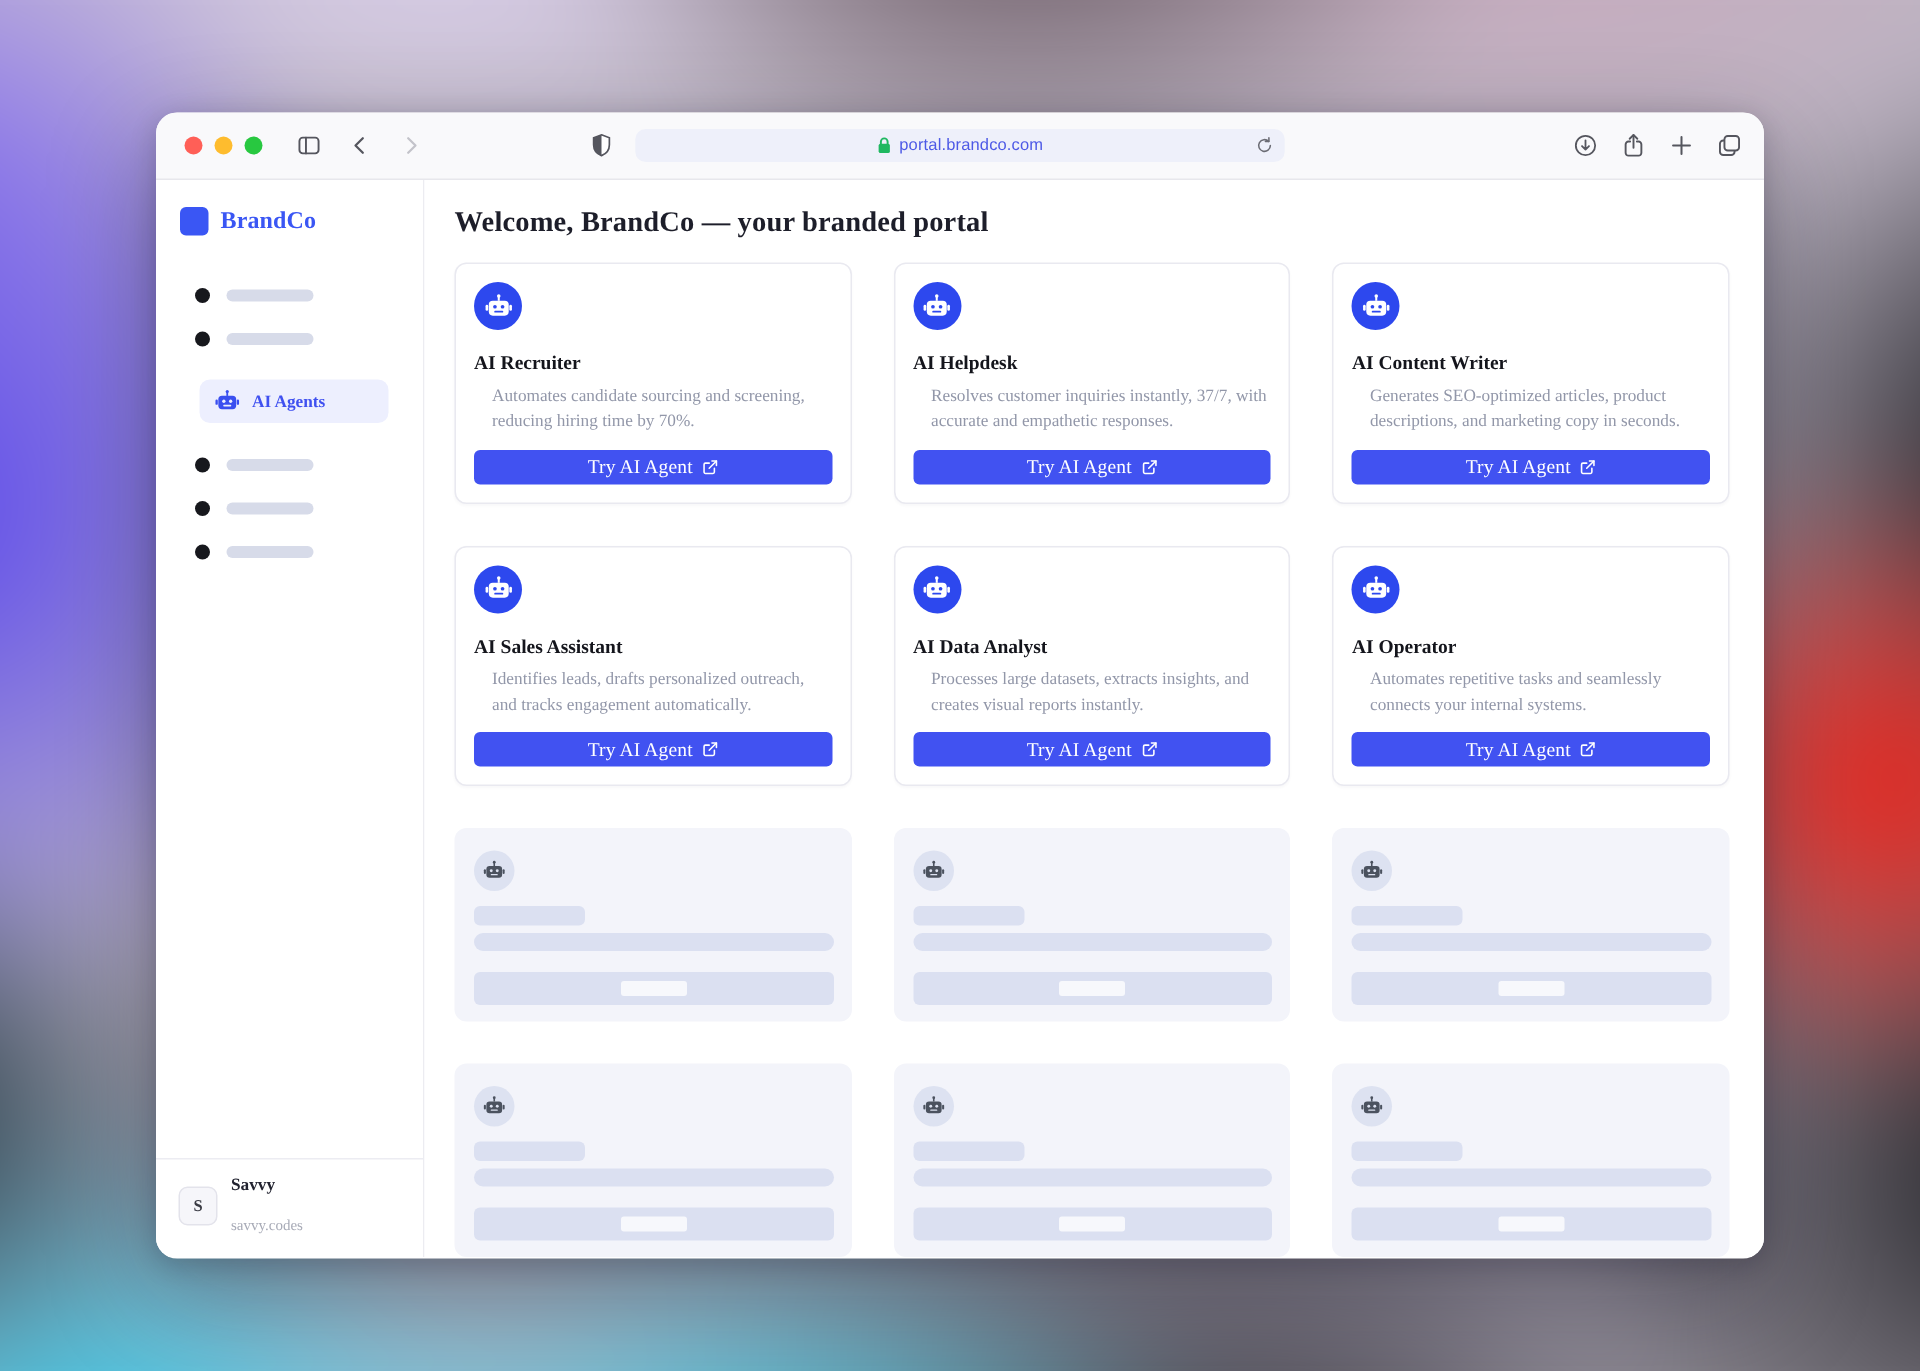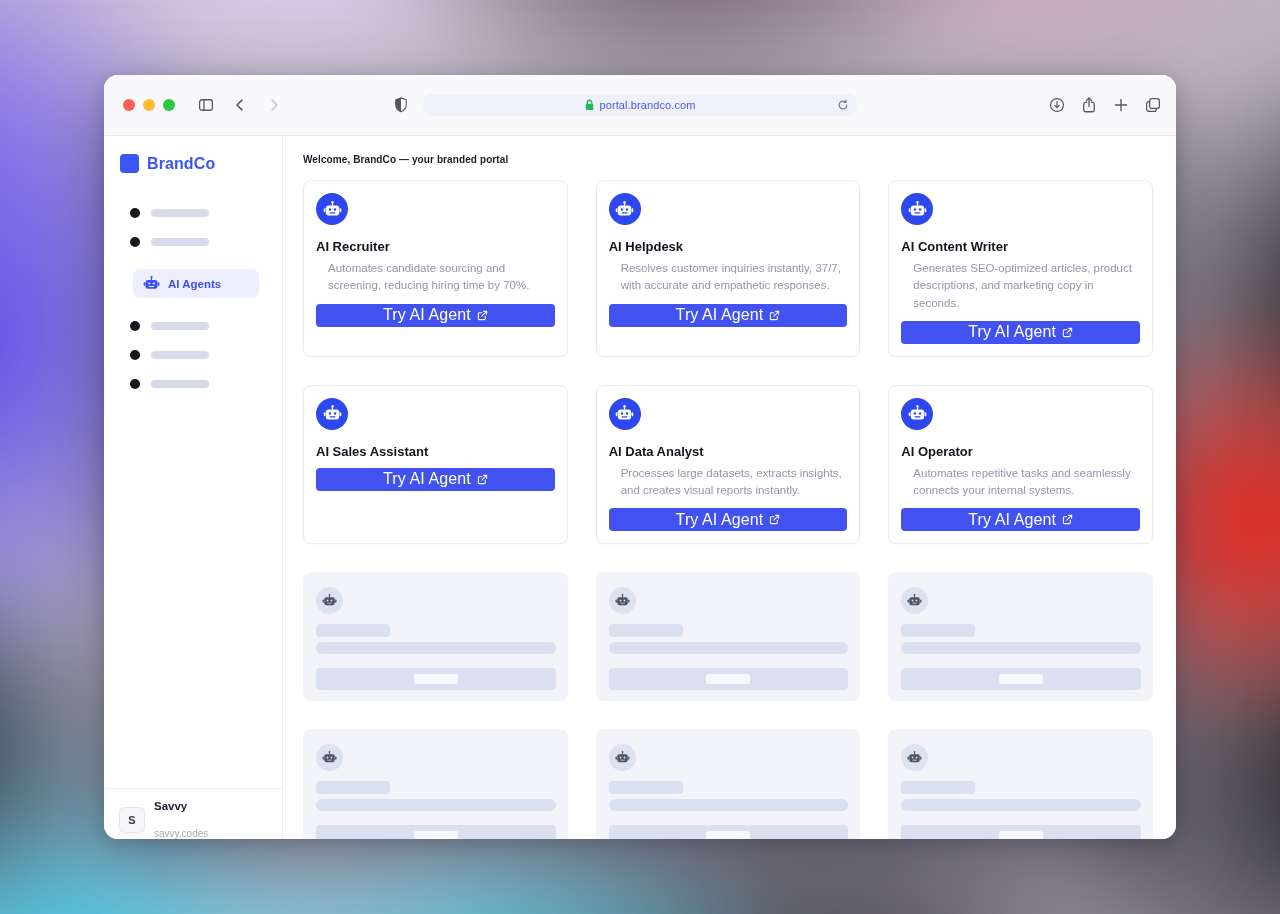--- a/index.html
+++ b/index.html
@@ -23,40 +23,40 @@
       radial-gradient(540px 380px at 77% 0%, #c7a6ba 0%, rgba(199,166,186,0) 62%),
       radial-gradient(460px 340px at 27% 0%, #ddd1f1 0%, rgba(221,209,241,0) 60%),
       linear-gradient(140deg, #cac2d0 0%, #b4adbc 100%);
   }
 
   
   .window { position:absolute; left:104px; top:75px; width:1072px; height:764px;
     background:#fff; border-radius:14px; overflow:hidden;
     box-shadow:0 24px 70px rgba(10,10,25,.38), 0 4px 18px rgba(10,10,25,.18); }
 
-  .toolbar { position:relative; height:61px; background:#f9f9fb; border-bottom:1px solid #e7e7ec;
+  .toolbar { position:relative; height:45px; background:#f9f9fb; border-bottom:1px solid #e7e7ec;
     display:flex; align-items:center; padding:0 16px; }
   .traffic { display:flex; gap:8px; margin-left:3px; }
   .light { width:12px; height:12px; border-radius:50%; }
   .light.red { background:#ff5f57; } .light.yellow { background:#febc2e; } .light.green { background:#28c840; }
   .tb-icon { width:18px; height:18px; color:#55565e; flex:0 0 auto; }
   .tb-icon.dim { color:#c3c3ca; }
   .tb-icon svg { width:100%; height:100%; display:block; }
   .tb-left { display:flex; align-items:center; gap:16px; margin-left:22px; }
   .shield-wrap { position:absolute; left:288px; top:50%; transform:translateY(-50%); }
   .urlbar { position:absolute; left:50%; top:50%; transform:translate(-50%,-50%);
     width:433px; height:22px; background:#eef0fa; border-radius:7px;
     display:flex; align-items:center; justify-content:center; }
   .url-center { display:flex; align-items:center; gap:5px; }
   .lock-icon { width:10px; height:12px; display:block; }
   .url-text { font-size:11px; color:#4d59e6; letter-spacing:.1px; }
   .reload { position:absolute; right:7px; top:50%; transform:translateY(-50%); width:13px; height:13px; color:#6b6c74; }
   .tb-right { position:absolute; right:14px; top:50%; transform:translateY(-50%); display:flex; align-items:center; gap:14px; }
 
-  .body { display:flex; height:718px; }
+  .body { display:flex; height:718px;font-family:Liberation Serif, serif; }
 
   
   .sidebar { width:179px; background:#fff; border-right:1px solid #ececf1; display:flex; flex-direction:column; }
   .brand { display:flex; align-items:center; gap:8px; padding:18px 0 0 16px; }
   .brand-mark { width:19px; height:19px; border-radius:4px; background:#3a56f4; }
   .brand-name { font-size:16px; font-weight:700; color:#3a56f4; letter-spacing:.1px; }
   .nav { margin-top:25px; padding:0 10px 0 16px; display:flex; flex-direction:column; }
   .nav-item { height:29px; display:flex; align-items:center; }
   .nav-item.ph { padding-left:10px; gap:11px; }
   .ph-dot { width:10px; height:10px; border-radius:50%; background:#17181d; }
@@ -66,31 +66,31 @@
   .nav-robot svg { width:100%; height:100%; display:block; }
   .nav-label { font-size:11.5px; font-weight:600; color:#3f50f0; }
   .user { margin-top:auto; border-top:1px solid #ececf2; padding:11px 12px 15px 15px; display:flex; align-items:center; gap:9px; }
   .avatar { width:26px; height:26px; border-radius:6px; background:#f6f6fa; border:1px solid #e3e3eb;
     display:flex; align-items:center; justify-content:center; font-size:11px; font-weight:700; color:#3a3b44; }
   .user-name { font-size:11.5px; font-weight:700; color:#222330; line-height:1.2; }
   .user-sub { font-size:10px; color:#a7aab6; margin-top:14px; }
 
   
   .main { flex:1; background:#fff; padding:18px 23px 0 20px; overflow:hidden; }
-  .heading { font-size:10px; font-weight:700; color:#1d1e2a; letter-spacing:.1px; margin-bottom:15px; }
+  .heading { font-size:19px; font-weight:700; color:#1d1e2a; letter-spacing:.1px; margin-bottom:15px; }
   .grid { display:grid; grid-template-columns:repeat(3, 1fr); column-gap:19px; row-gap:18px;gap:28px; }
 
   .card { background:#fff; border:1px solid #e9e9f0; border-radius:8px; padding:12px; box-shadow:0 1px 2px rgba(20,25,60,.03); }
   .card-icon { width:32px; height:32px; border-radius:50%; background:#2d48ee; color:#fff; --eye:#2d48ee;
     display:flex; align-items:center; justify-content:center; }
   .card-icon svg { width:19px; height:19px; display:block; }
   .card-title { margin-top:14px; font-size:13px; font-weight:700; color:#14151c; }
   .card-desc { margin-top:6px; font-size:11.5px; line-height:1.5; color:#9297a9; min-height:34px;margin-left:12px; }
   .card-btn { margin-top:9px; width:100%; height:23px; border:none; border-radius:4px; background:#4152f1; color:#fff;
-    font-family:inherit; font-size:16px; font-weight:500; letter-spacing:.1px;
+    font-family:inherit; font-size:13px; font-weight:500; letter-spacing:.1px;
     display:flex; align-items:center; justify-content:center; gap:6px; cursor:pointer; }
   .ext-icon { width:11px; height:11px; display:block; }
 
   .skeleton { background:#f3f4fa; border-radius:8px; padding:13px 12px 11px 13px; }
   .sk-icon { width:27px; height:27px; border-radius:50%; background:#dde2f1; color:#4b525f; --eye:#dde2f1;
     display:flex; align-items:center; justify-content:center; margin-top:2px; }
   .sk-icon svg { width:15px; height:15px; display:block; }
   .sk-title { margin-top:10px; width:74px; height:13px; border-radius:4px; background:#dbe0f1; }
   .sk-line { margin-top:5px; width:100%; height:12px; border-radius:6px; background:#dbe0f1; }
   .sk-btn { margin-top:14px; width:100%; height:22px; border-radius:4px; background:#dbe0f1;
@@ -323,20 +323,21 @@
                 <rect x="11.15" y="3.6" width="1.7" height="3.4" fill="currentColor"></rect>
                 <rect x="0.9" y="10.4" width="2.2" height="5" rx="1.1" fill="currentColor"></rect>
                 <rect x="20.9" y="10.4" width="2.2" height="5" rx="1.1" fill="currentColor"></rect>
                 <rect x="3.6" y="6.9" width="16.8" height="12.6" rx="3.4" fill="currentColor"></rect>
                 <circle cx="8.8" cy="12" r="1.55" fill="var(--eye)"></circle>
                 <circle cx="15.2" cy="12" r="1.55" fill="var(--eye)"></circle>
                 <rect x="8.2" y="15.4" width="7.6" height="1.5" rx="0.75" fill="var(--eye)"></rect>
               </svg>
             </div>
           <h3 class="card-title">AI Sales Assistant</h3>
+          <p class="card-desc">Identifies leads, drafts personalized outreach, and tracks engagement automatically.</p>
           <button class="card-btn">
             <span>Try AI Agent</span>
             <svg class="ext-icon" viewBox="0 0 24 24" fill="none" stroke="#fff" stroke-width="2.3" stroke-linecap="round" stroke-linejoin="round">
                 <path d="M18 13.5V19a2 2 0 0 1-2 2H5a2 2 0 0 1-2-2V8a2 2 0 0 1 2-2h5.5"></path>
                 <polyline points="14.5 3 21 3 21 9.5"></polyline>
                 <line x1="10.5" y1="13.5" x2="21" y2="3"></line>
               </svg>
           </button>
         </article>
 

